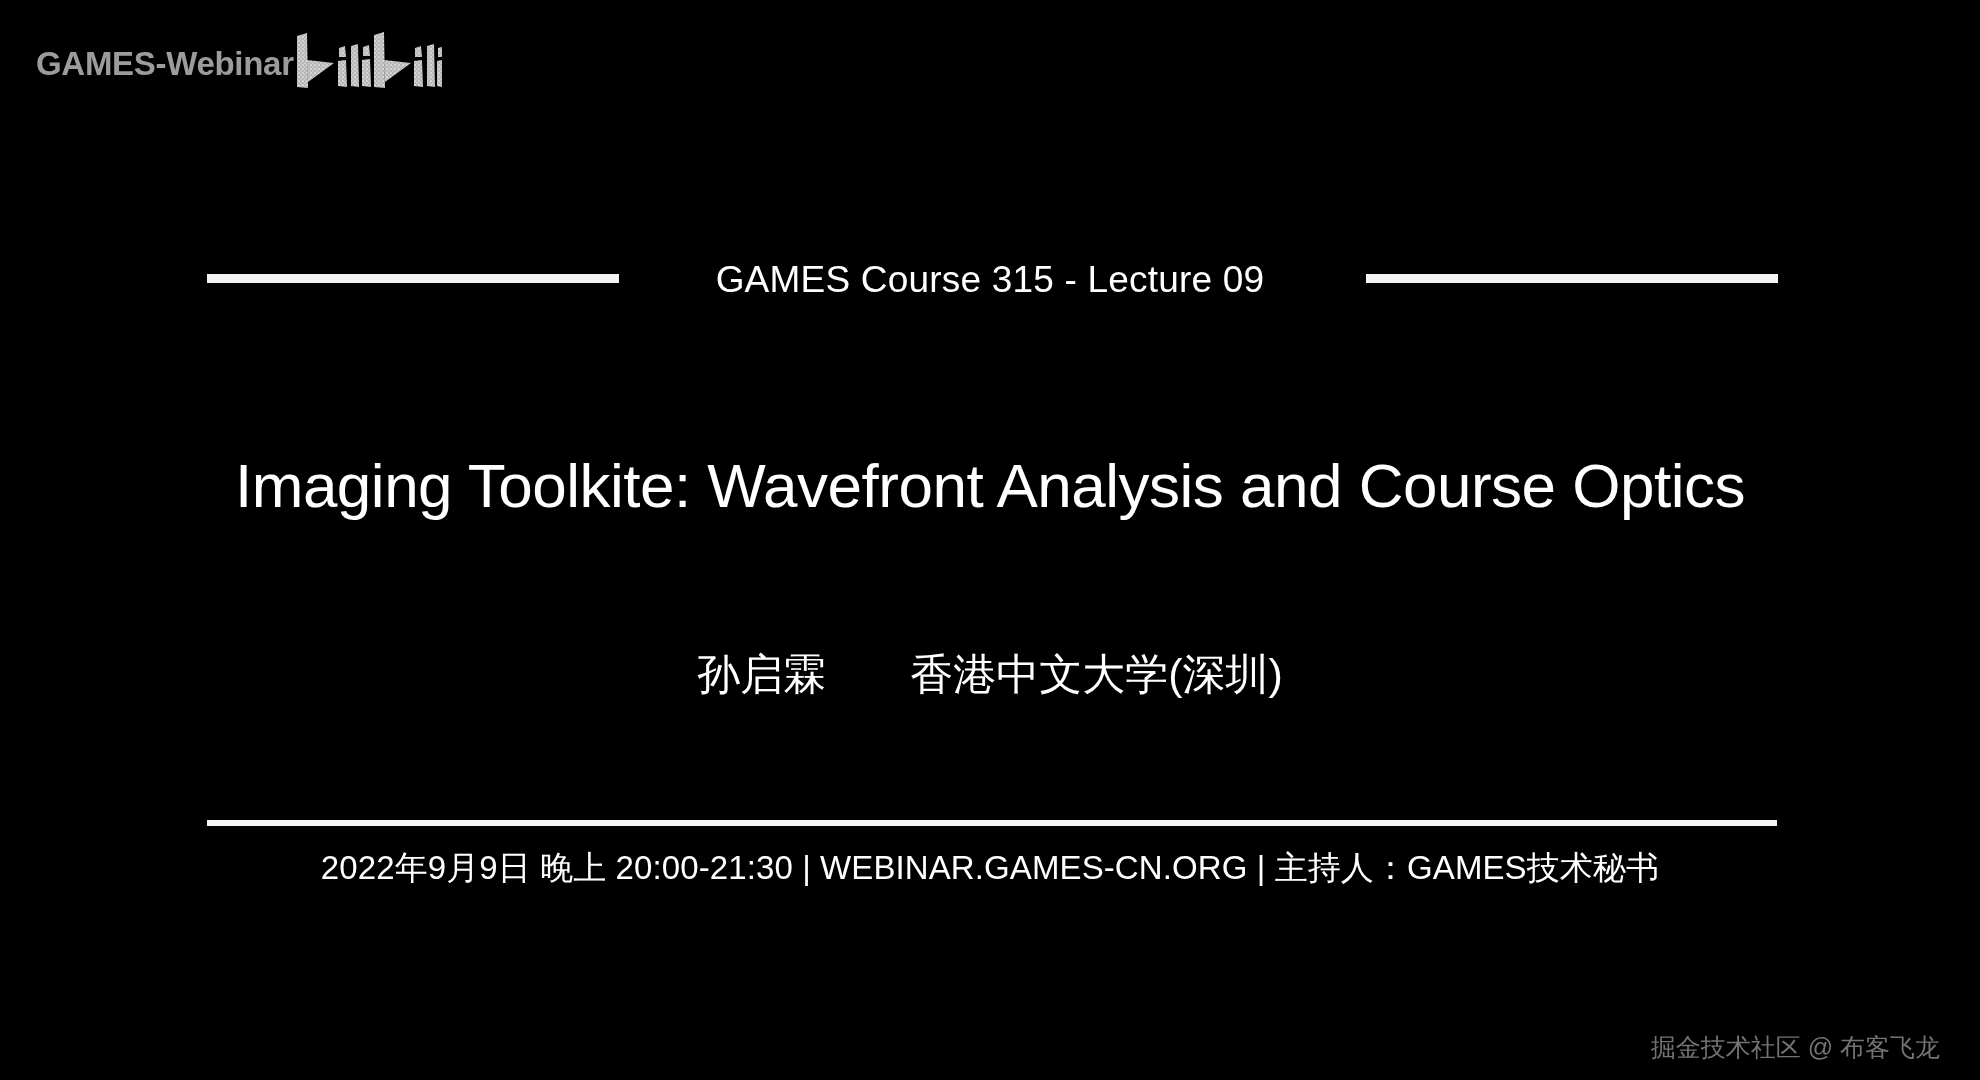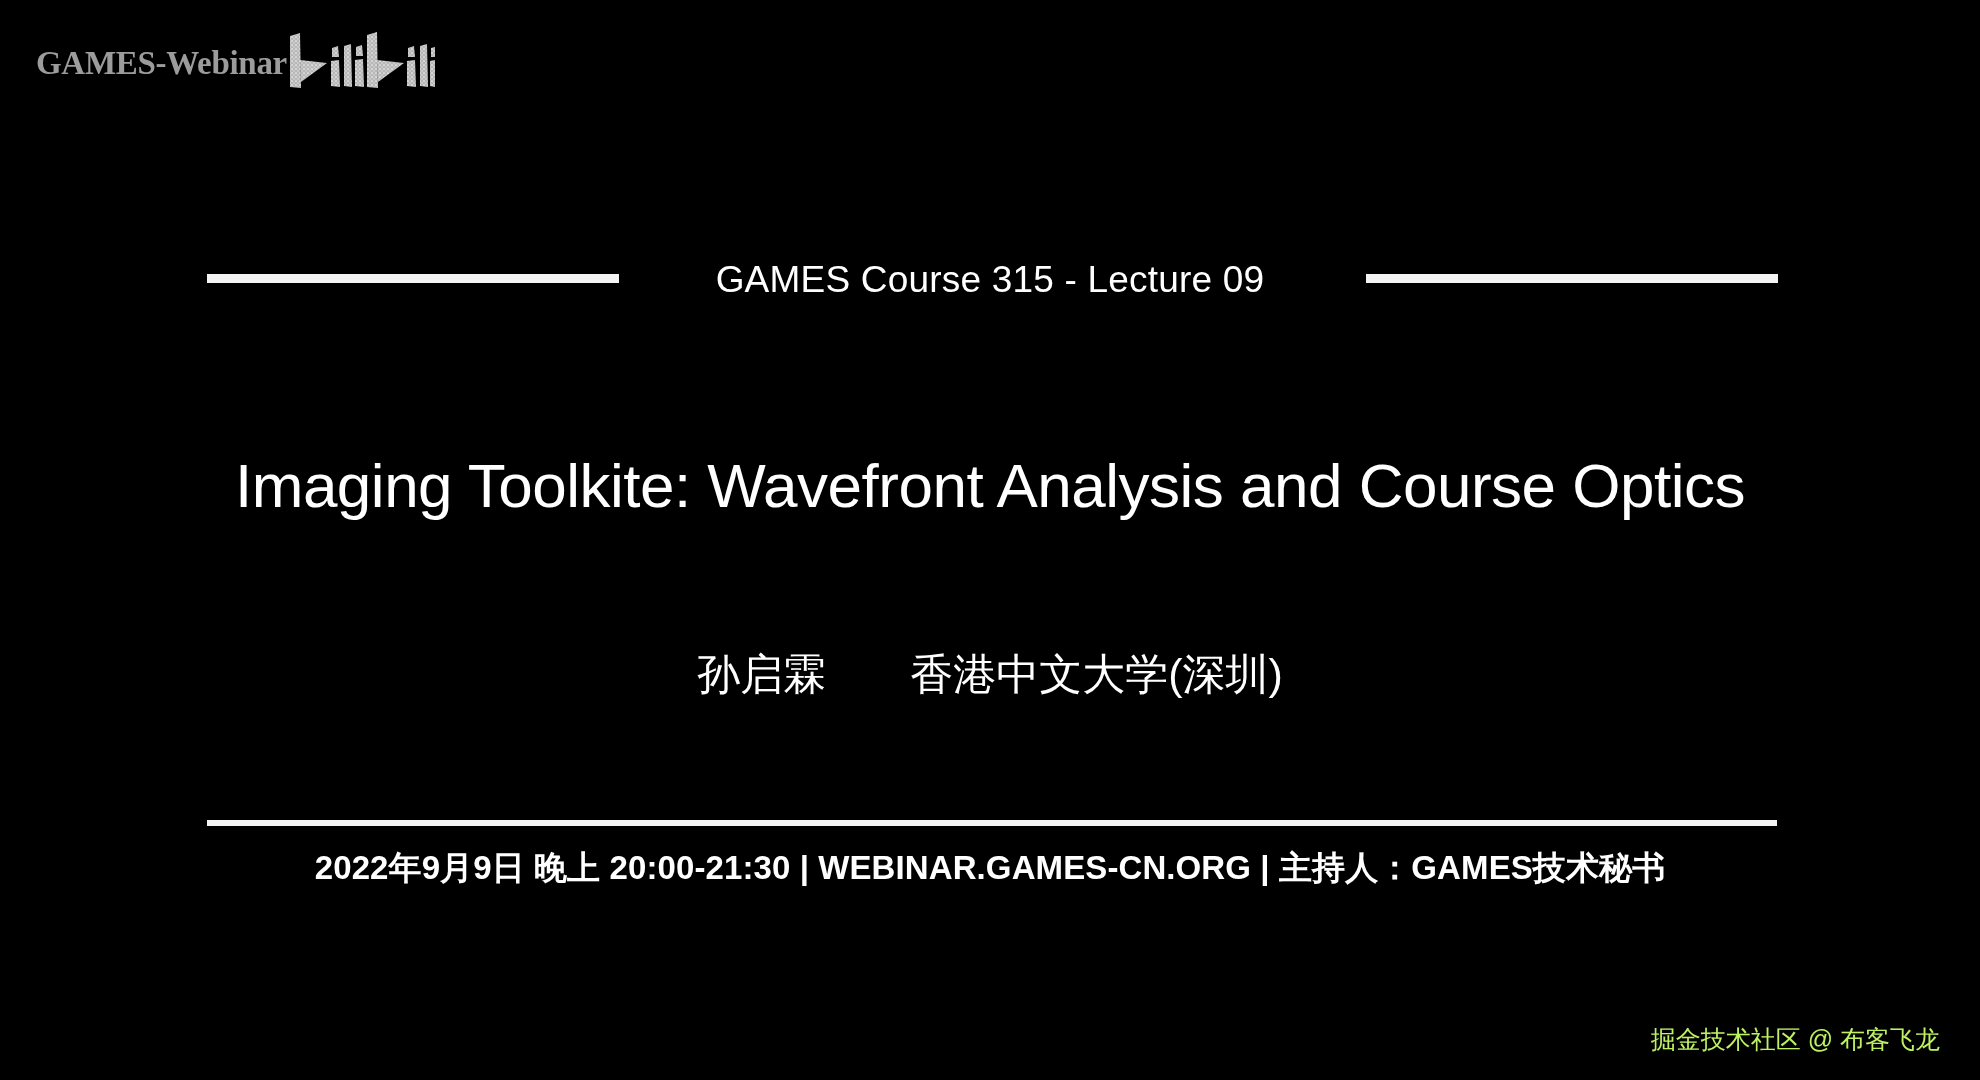--- a/index.html
+++ b/index.html
@@ -23,21 +23,20 @@
   }
 
   
   .brand-header {
     position: absolute;
     left: 36px;
     top: 36px;
     display: flex;
     align-items: center;
     height: 54px;
-    font-family: Liberation Serif, serif;
   }
   .brand-text {
     color: #9c9c9c;
     font-size: 33px;
     font-weight: bold;
     letter-spacing: -0.3px;
     white-space: nowrap;
     line-height: 1;
   }
 
@@ -122,32 +121,32 @@
     background: #f4f4f4;
   }
   .footer-line {
     position: absolute;
     left: 0;
     right: 0;
     top: 848px;
     text-align: center;
     color: #ffffff;
     font-size: 33px;
-    font-weight: bold;
+    font-weight: normal;
     letter-spacing: 0.1px;
     line-height: 1.2;
     white-space: nowrap;
   }
 
   
   .watermark {
     position: absolute;
     right: 40px;
-    bottom: 28px;
-    color: #bef264;
+    bottom: 20px;
+    color: #737373;
     font-size: 25px;
     font-weight: normal;
     line-height: 1;
     white-space: nowrap;
   }
 </style>
 </head>
 <body>
 
 <div class="slide">

